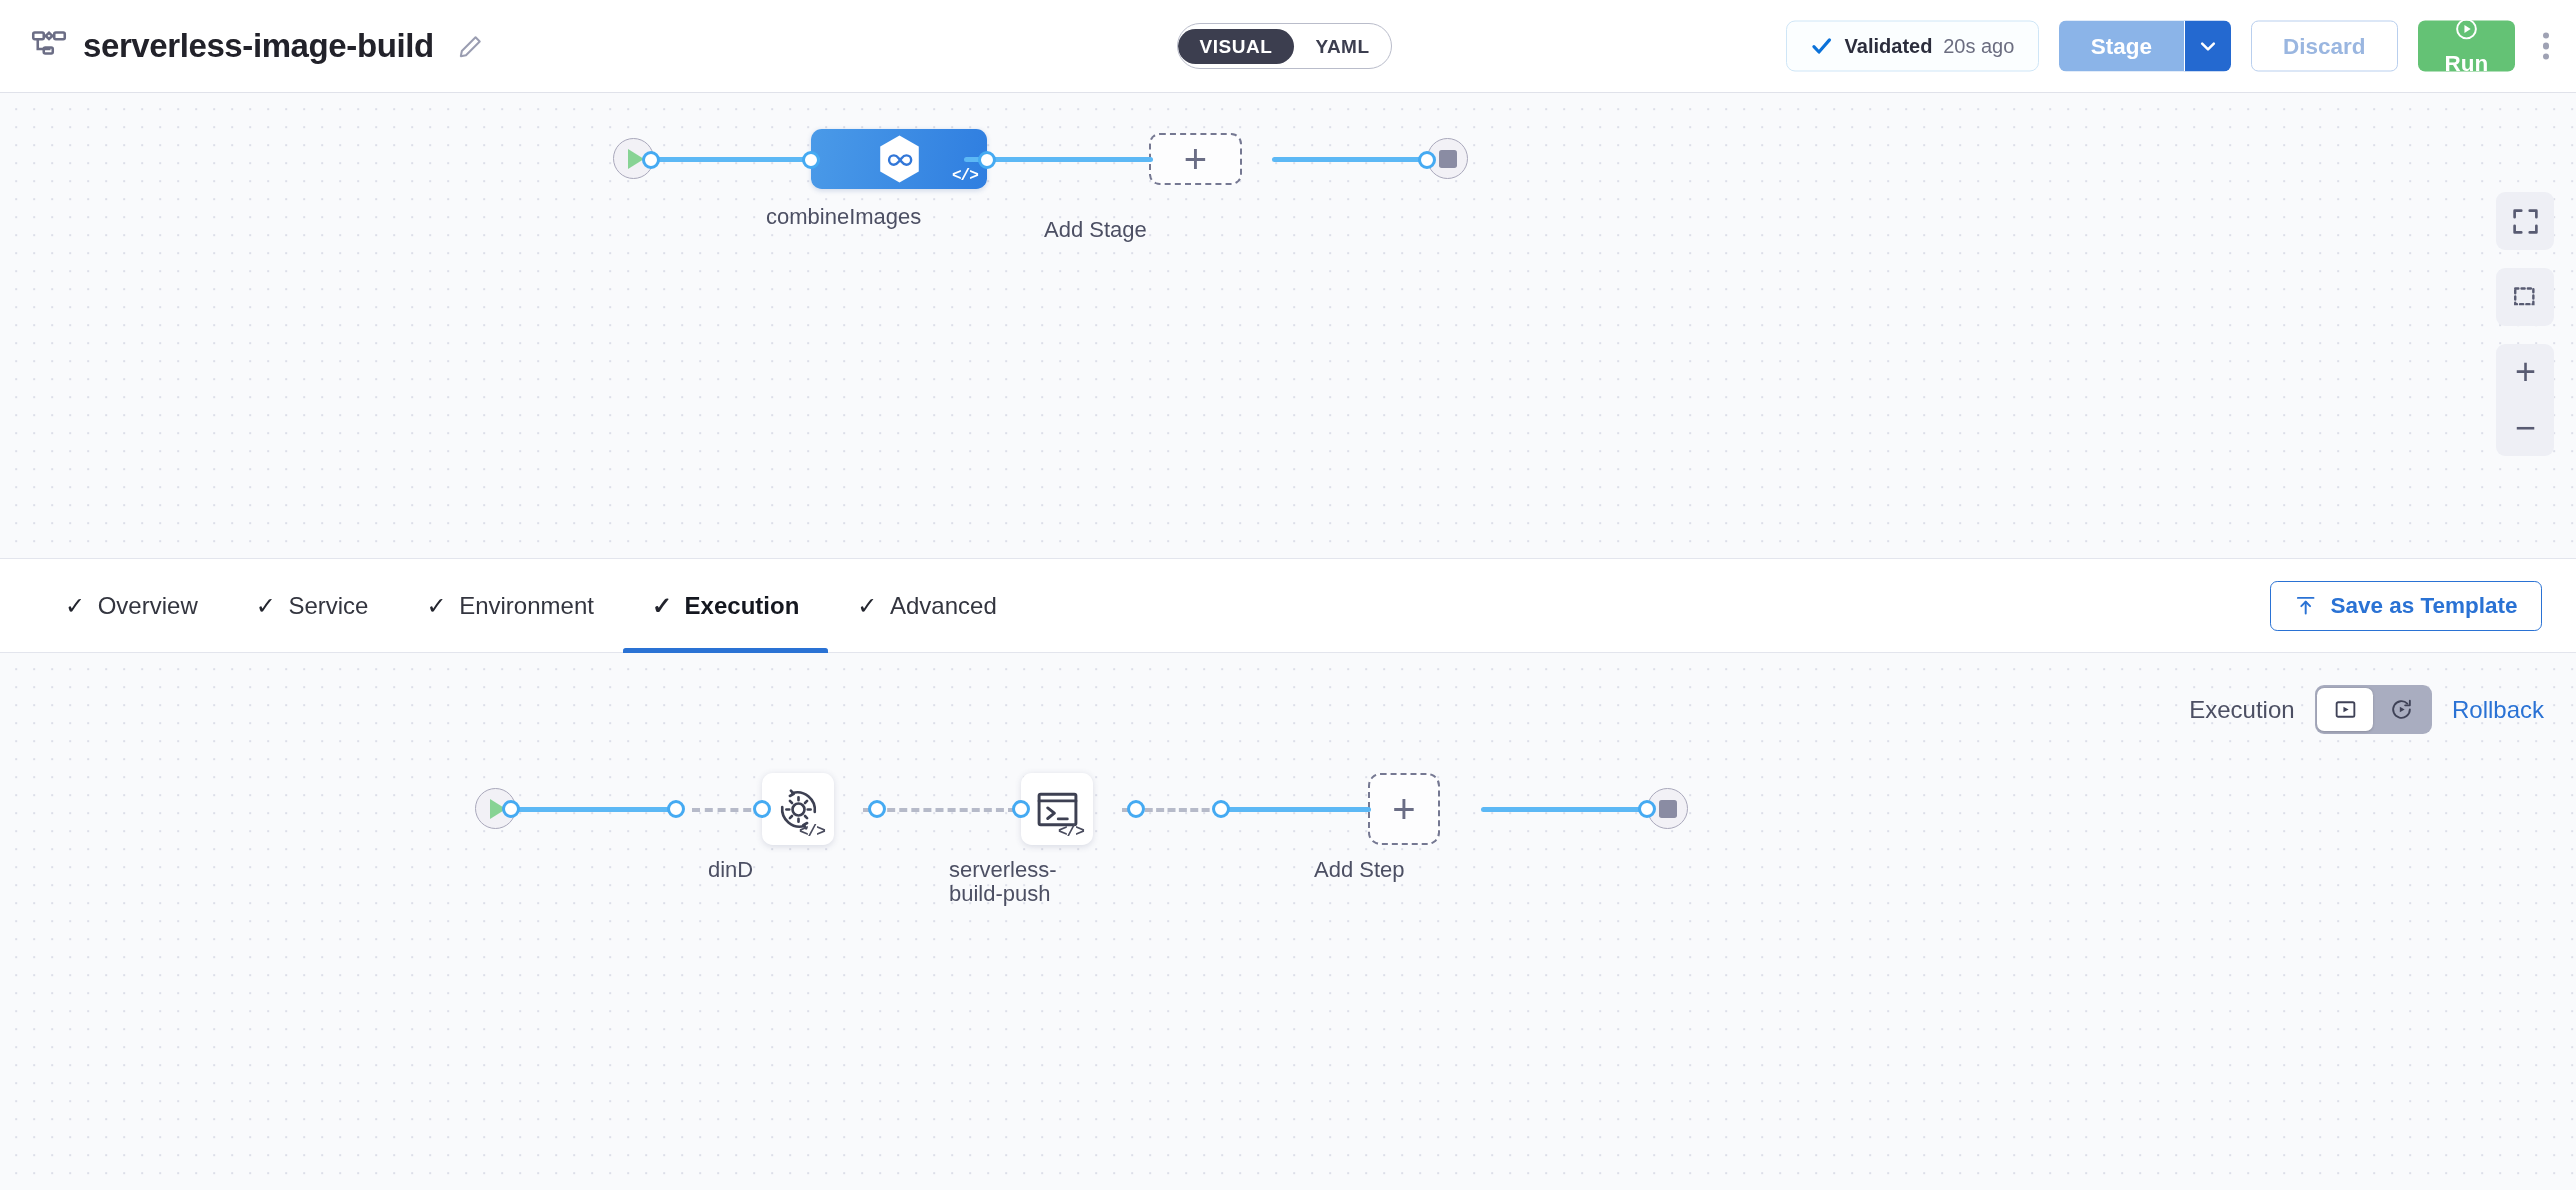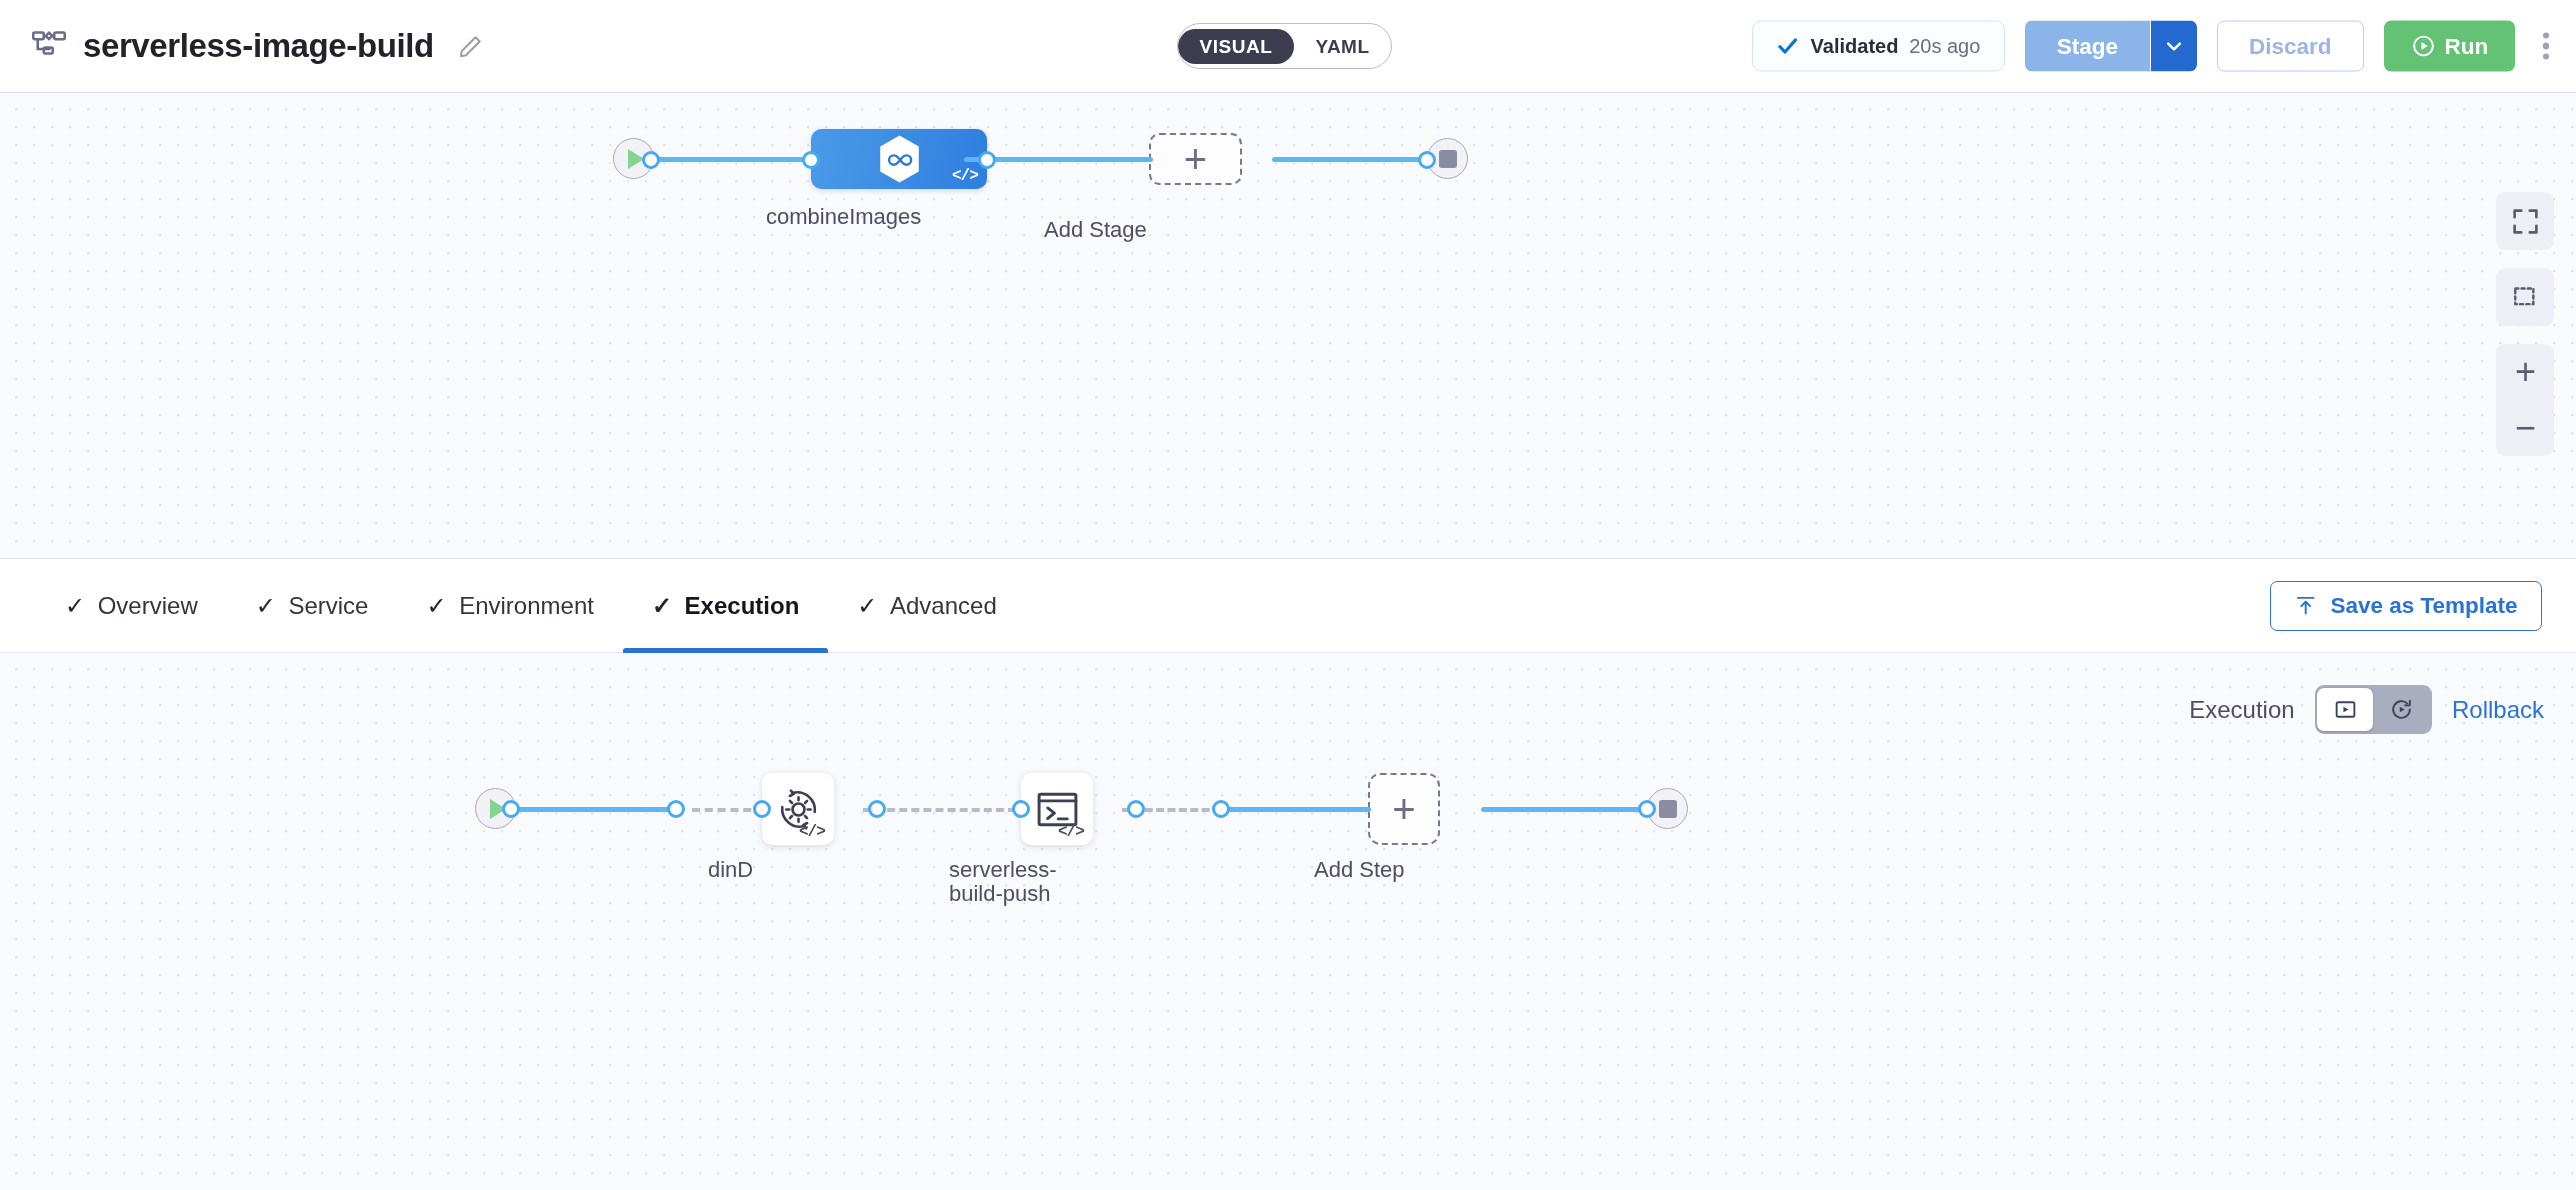--- a/index.html
+++ b/index.html
@@ -72,21 +72,21 @@
   .discard-btn {
     height: 51px; padding: 0 31px; border: 0.9px solid #b9cfee; border-radius: 7.2px;
     background: #fff; color: #9ab6e0; font-size: 22.5px; font-weight: 700;
     font-family: inherit; cursor: pointer;
     display: flex; align-items: center; justify-content: center;
   }
   .run-btn {
     height: 51px; padding: 0 27px; border: none; border-radius: 7.2px;
     background: #64c275; color: #fff; font-size: 22.5px; font-weight: 700;
     font-family: inherit; cursor: pointer;
-    display: flex; align-items: center; gap: 9px; justify-content: center;
+    display: flex; align-items: center; gap: 9px; justify-content: center; flex-direction: column;
   }
   .run-btn svg { width: 25px; height: 25px; display:block; }
   .kebab { display: flex; flex-direction: column; gap: 4.5px; padding: 9px 7.2px; cursor: pointer; background:none;border:none; }
   .kebab span { width: 6.3px; height: 6.3px; border-radius: 50%; background: #9fa2b4; display: block; }
 
   
   .canvas {
     position: absolute; left: 0; width: 2576px;
     background-color: #f9fafc;
     background-image: radial-gradient(circle, #dcdee8 1.3px, transparent 1.3px);

